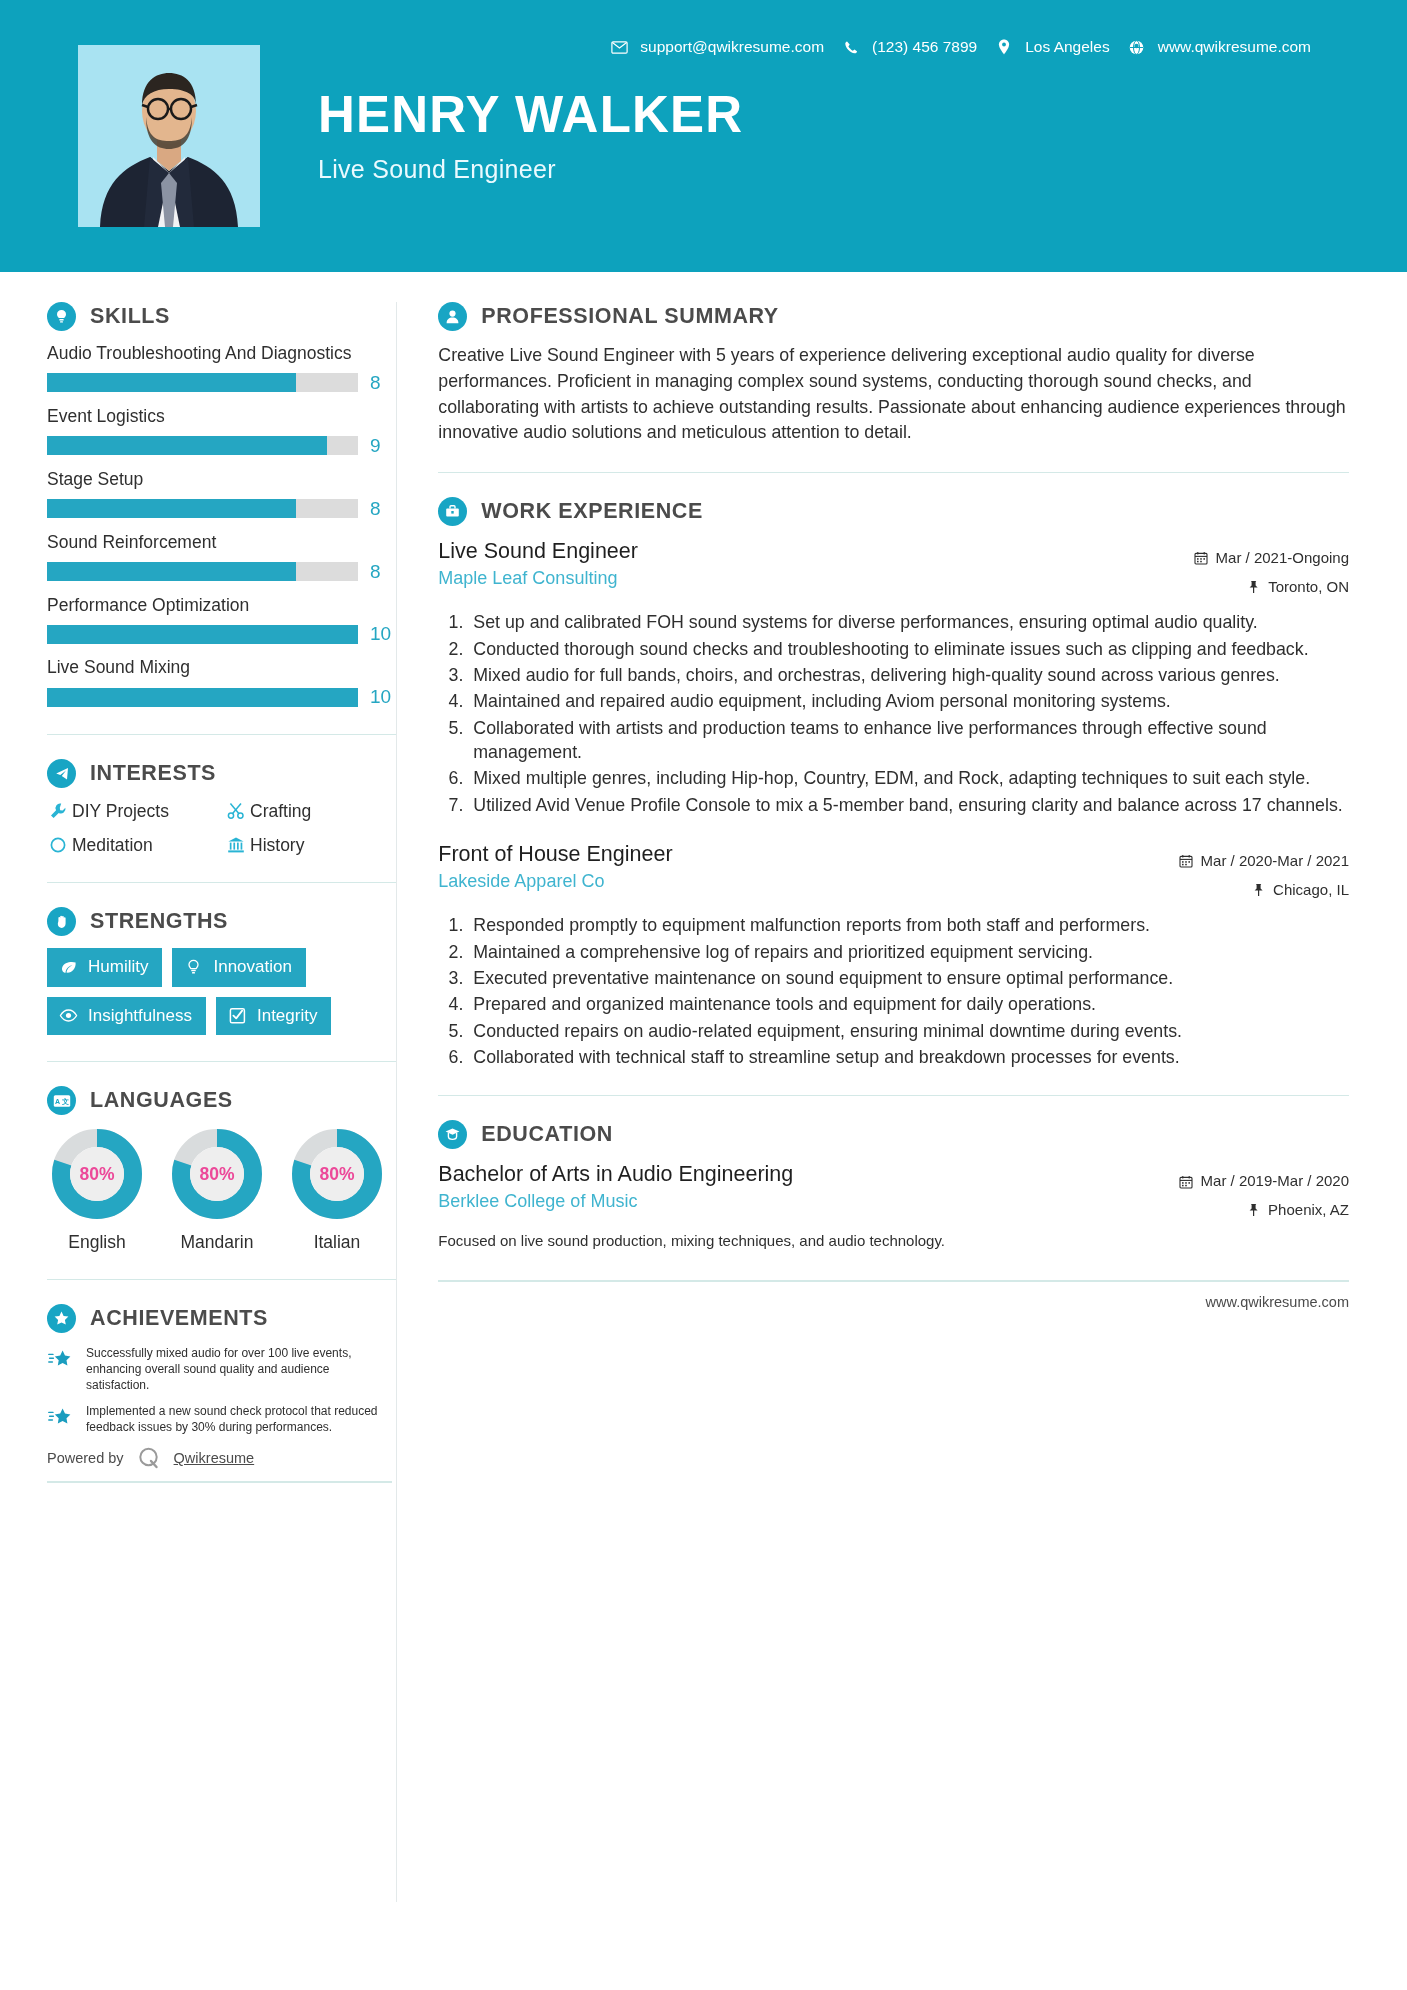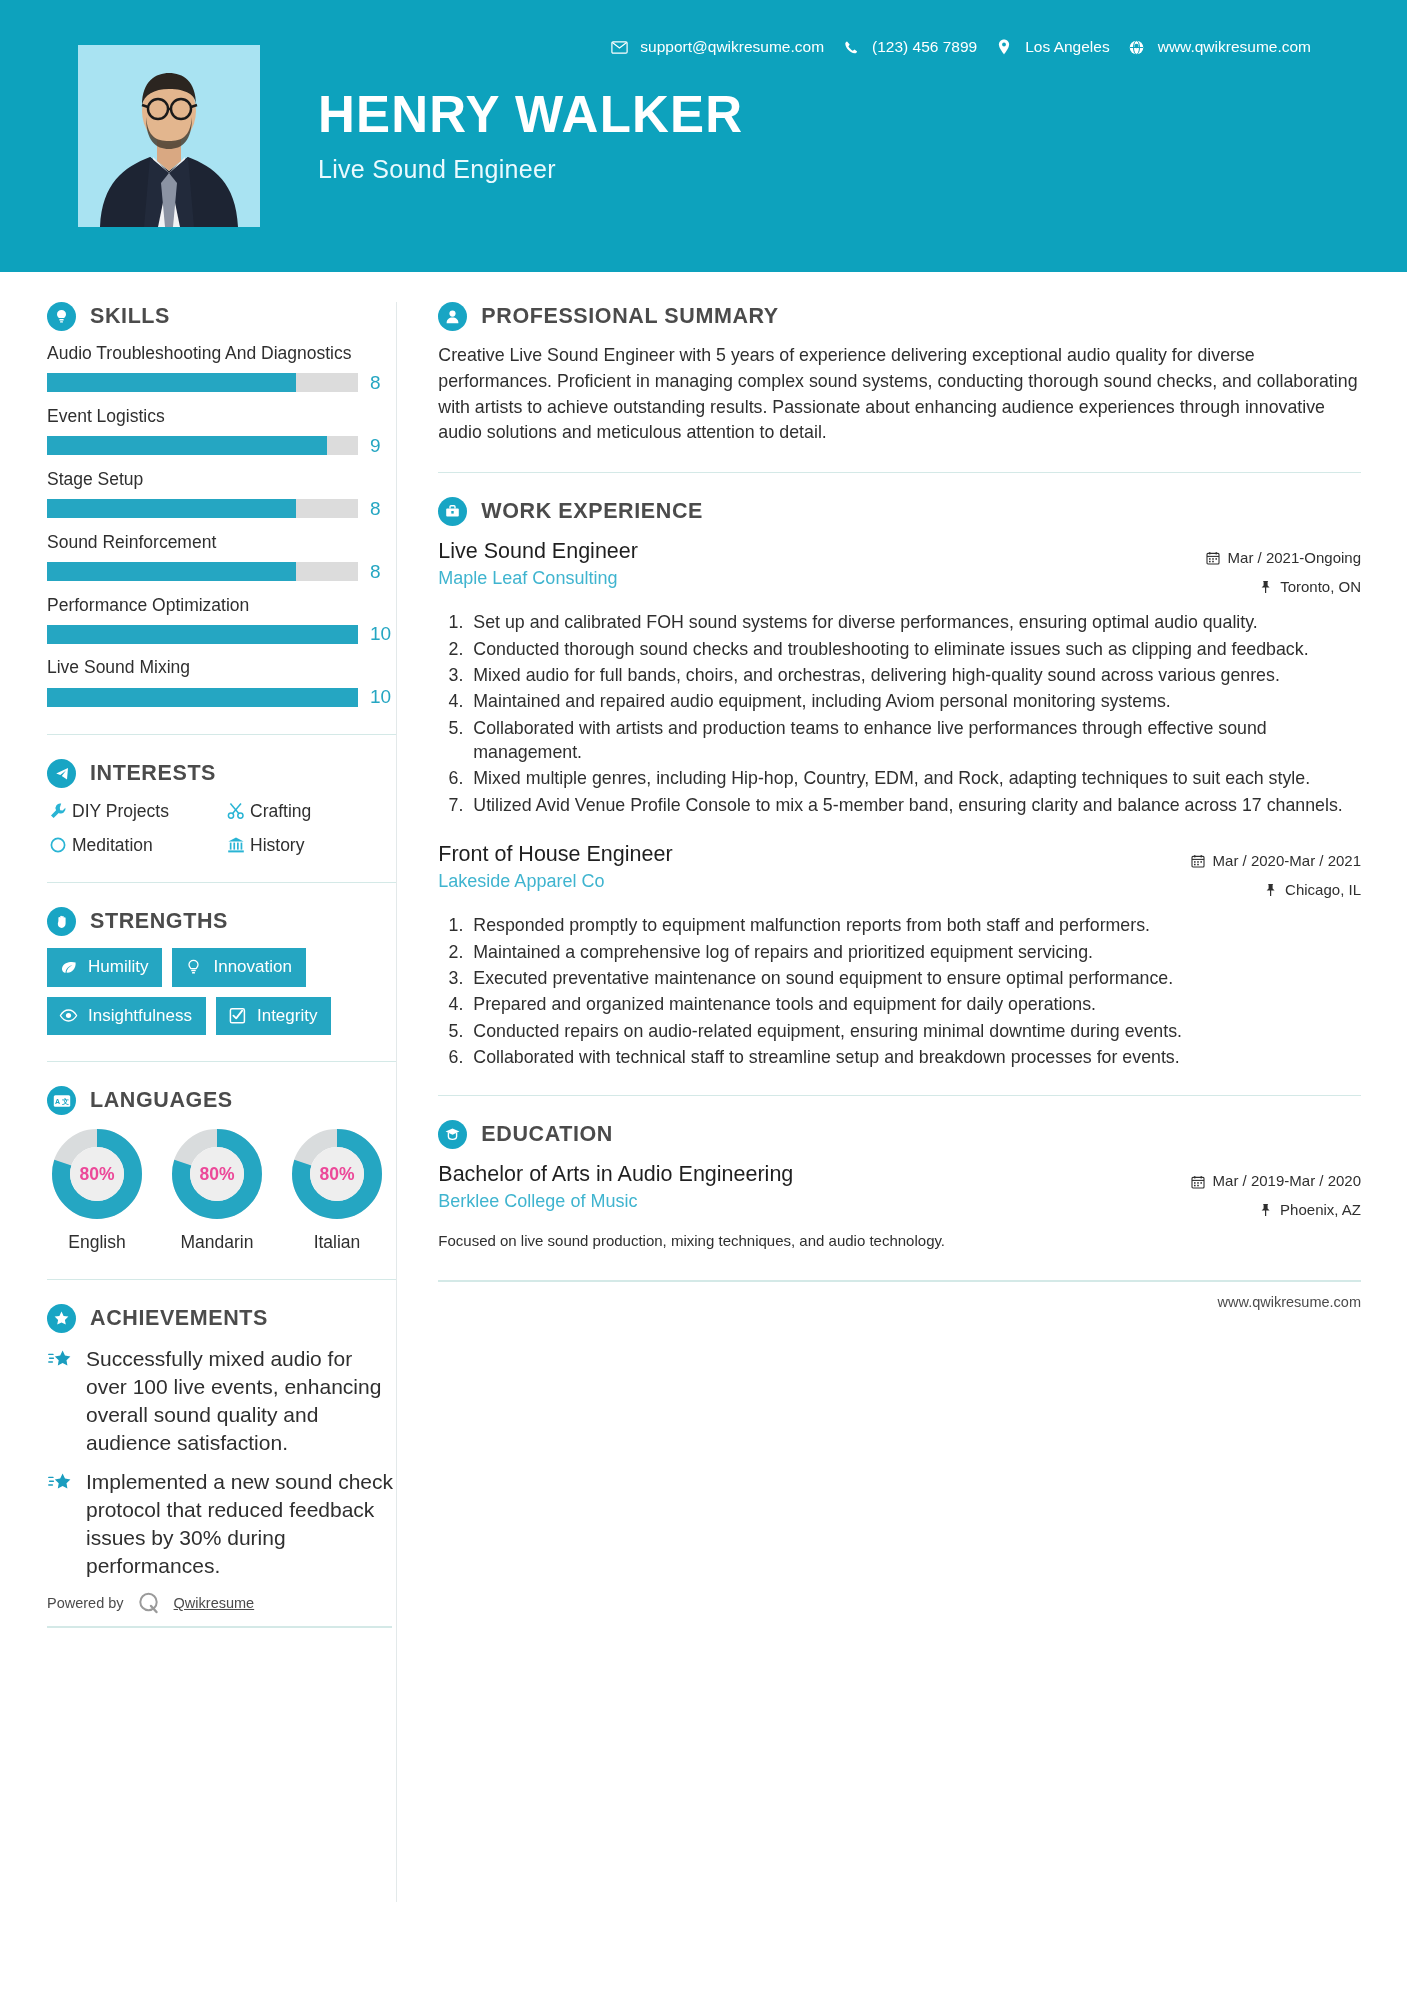--- a/index.html
+++ b/index.html
@@ -80,21 +80,21 @@
     justify-content: center;
     margin-right: 10px;
     flex: 0 0 auto;
   }
   .contact-ico svg { display:block; }
 
   
   .body-wrap {
     display: flex;
     align-items: flex-start;
-    padding: 0 0 0 0;
+    padding: 0 12px 0 0;
   }
   .col-left {
     width: 396px;
     flex: 0 0 396px;
     padding: 30px 0 0 47px;
   }
   .col-divider {
     width: 1px;
     align-self: stretch;
     background: #e3e9ea;
@@ -243,21 +243,21 @@
     gap: 13px;
     margin-bottom: 10px;
   }
   .ach-ico {
     width: 26px; height: 26px;
     flex: 0 0 auto;
     margin-top: 2px;
     display:inline-flex; align-items:center; justify-content:center;
   }
   .ach-text {
-    font-size: 21px;
+    font-size: 12px;
     color: #2f2f2f;
     line-height: 1.34;
   }
 
   .powered {
     display: flex;
     align-items: center;
     gap: 12px;
     margin-top: 8px;
     font-size: 14.5px;

